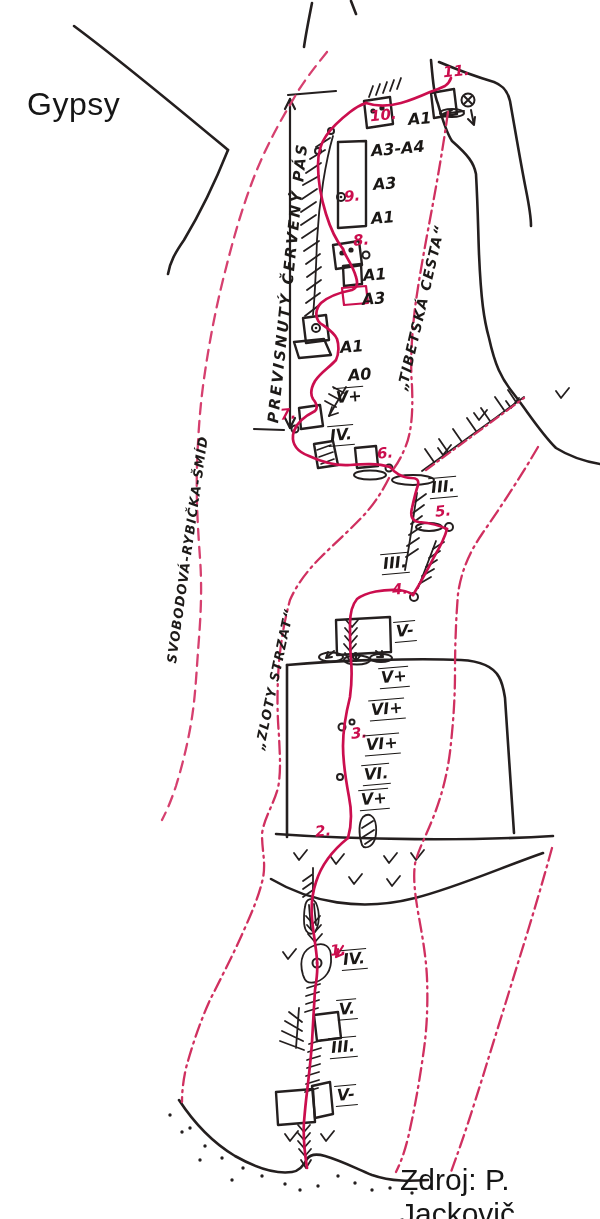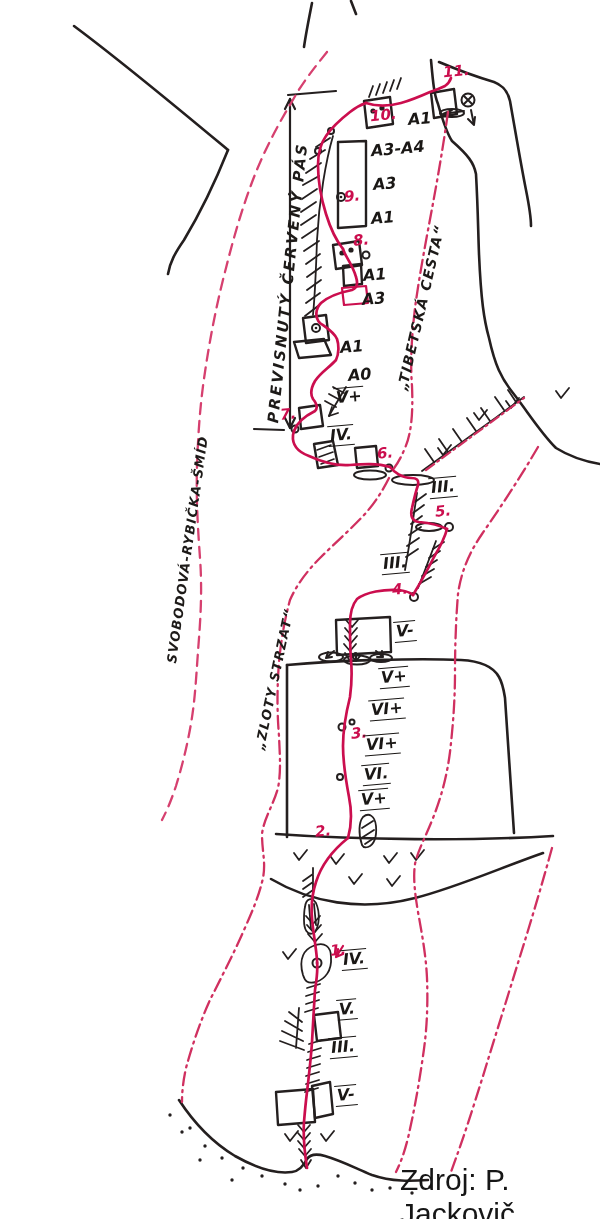--- a/index.html
+++ b/index.html
@@ -215,20 +215,21 @@
              C354,269 349,261 345,254 L343,249"></path>
     <path d="M343,249 C335,239 330,227 326,214 C321,198 318,181 318,165 C318,152 321,143 326,136
              C332,127 341,119 350,112 C355,108 360,105 366,103"></path>
     <path d="M366,103 C378,107 390,106 401,103 C412,100 421,96 430,92 C436,90 441,88 445,86 C448,84 450,81 451,78"></path>
     <path d="M343,946 L336,957 M336,957 l2,-8 M336,957 l7,-3" stroke-width="2.2"></path>
   </g>
 
   <path class="red-solid" stroke-width="2.2" d="M342,288 L366,286 L368,303 L344,305 Z"></path>
 </svg>
 
+<div id="title" class="static-label">Gypsy</div>
 <div id="source" class="static-label">Zdroj: P. Jackovič</div>
 
 <div id="label-layer">
       <span class="route-name hand" style="left: 264px; top: 422px; font-size: 15px; letter-spacing: 2.5px; transform: rotate(-84deg);">PREVISNUTÝ ČERVENÝ PÁS</span>
       <span class="route-name hand" style="left: 394px; top: 388px; font-size: 14px; letter-spacing: 1.5px; transform: rotate(-77deg);">„TIBETSKÁ CESTA“</span>
       <span class="route-name hand" style="left: 164px; top: 662px; font-size: 13px; letter-spacing: 1.2px; transform: rotate(-82deg);">SVOBODOVÁ-RYBIČKA-ŠMÍD</span>
       <span class="route-name hand" style="left: 252px; top: 748px; font-size: 13px; letter-spacing: 1.5px; transform: rotate(-78deg);">„ZLOTY STRZAT“</span>
       <span class="pitch hand" style="left: 330px; top: 941px;">1.</span>
       <span class="pitch hand" style="left: 315px; top: 822px;">2.</span>
       <span class="pitch hand" style="left: 351px; top: 724px;">3.</span>

